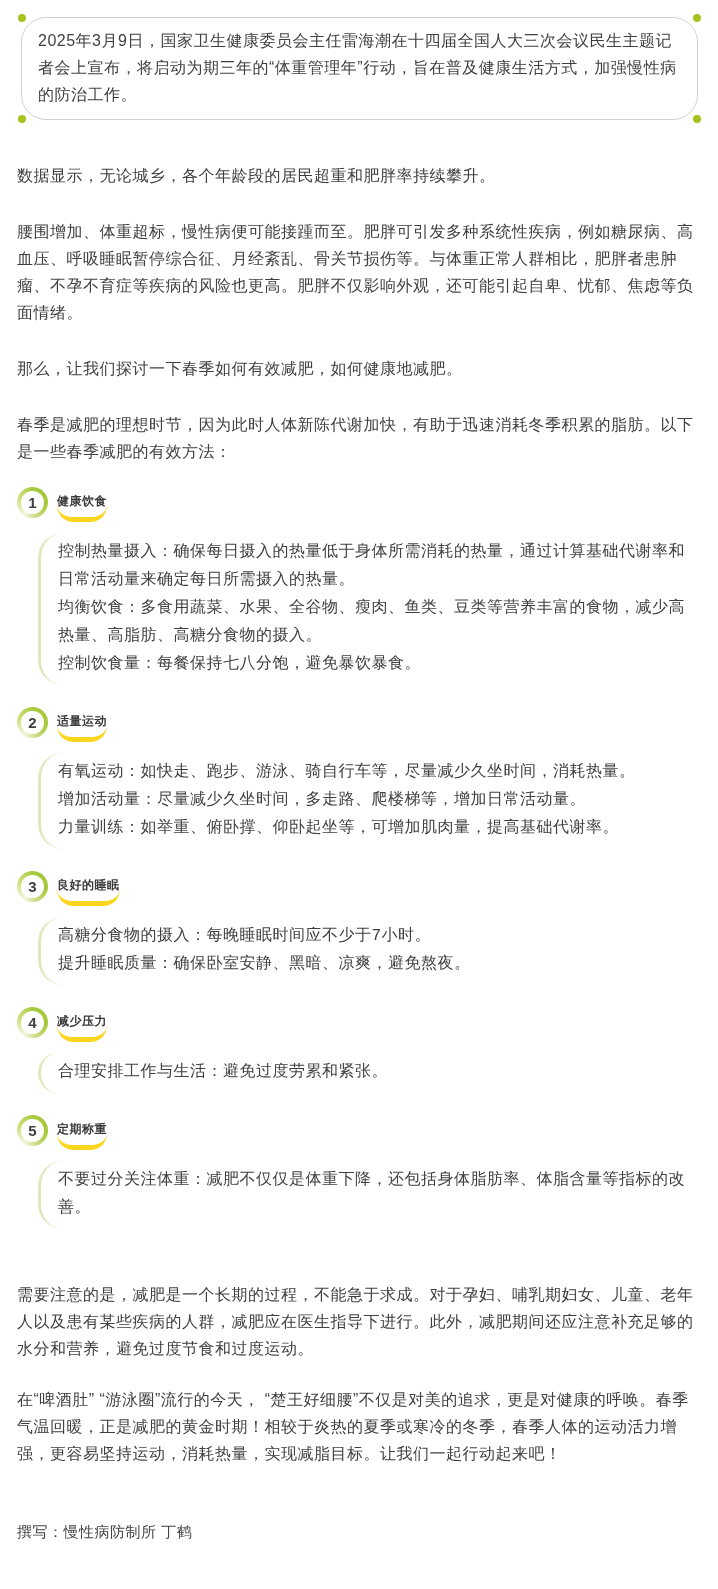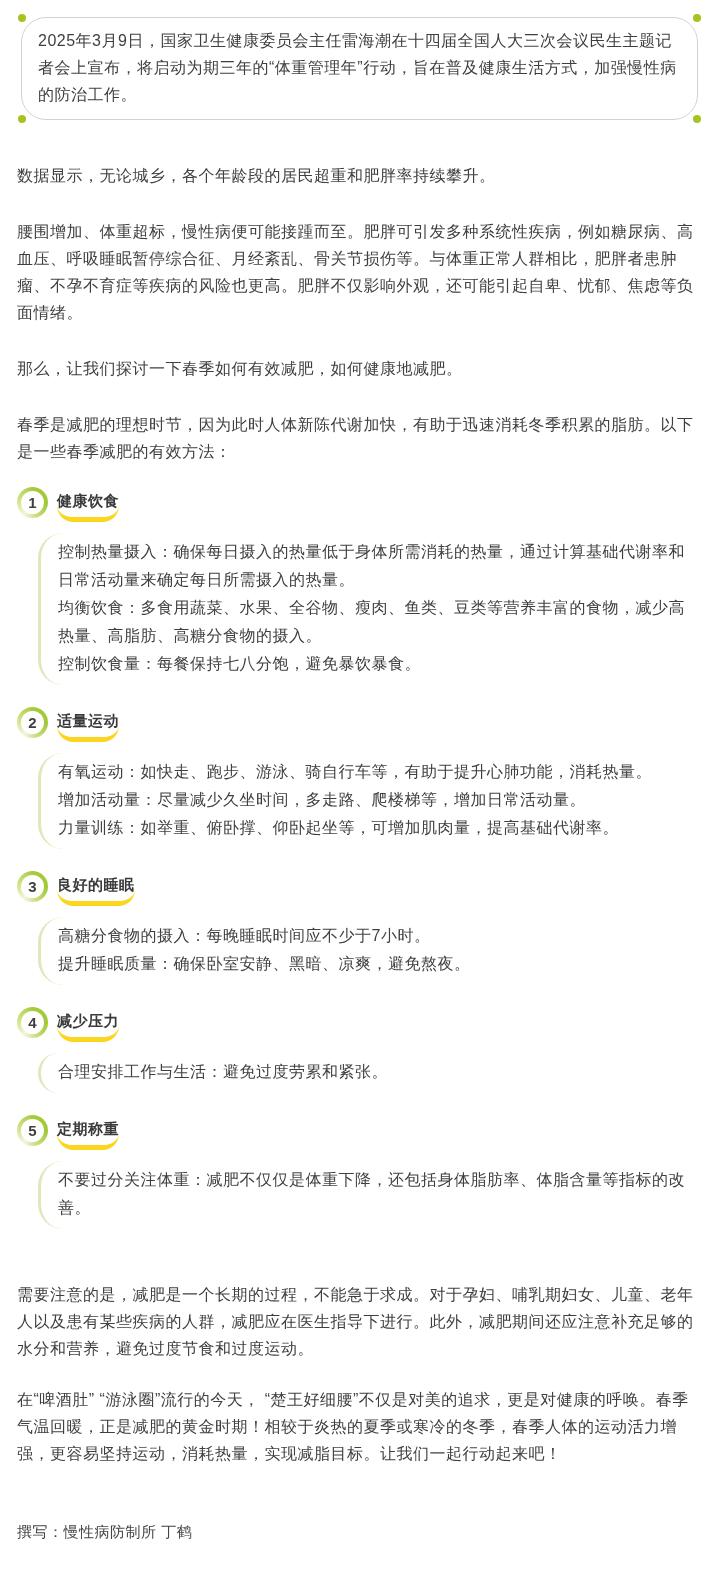--- a/index.html
+++ b/index.html
@@ -66,37 +66,38 @@
     border-radius: 50%;
     display: flex;
     align-items: center;
     justify-content: center;
     font-size: 15px;
     font-weight: bold;
     color: #3f3f3f;
   }
   .section-title {
     display: inline-block;
-    font-size: 15px;
+    font-size: 12px;
     font-weight: bold;
     color: #3a3a3a;
     line-height: 24px;
     margin-top: 2px;
     padding-bottom: 4px;
     border-bottom: 5px solid #fcd51e;
     letter-spacing: 0.5px;
   }
   .section-body {
     margin: 11px 0 0 21px;
     border-left: 3px solid #e0e8bb;
     padding: 5px 0 7px 17px;
   }
   .item {
     line-height: 28px;
     letter-spacing: 0.5px;
+    font-family: Liberation Mono, monospace;
   }
 
   .closing-1 { margin-top: 52px; }
   .closing-2 { margin-top: 24px; }
 
   
   .credits { margin-top: 52px; }
   .credit-line {
     font-size: 15px;
     color: #454545;
@@ -135,21 +136,21 @@
 </section>
 
 <section class="section">
   <div class="section-header">
     <div class="badge">
       <span class="badge-num">2</span>
     </div>
     <h2 class="section-title">适量运动</h2>
   </div>
   <div class="section-body">
-    <p class="item">有氧运动：如快走、跑步、游泳、骑自行车等，有助于提升心肺功能，消耗热量。</p>
+    <p class="item">有氧运动：如快走、跑步、游泳、骑自行车等，尽量减少久坐时间，消耗热量。</p>
     <p class="item">增加活动量：尽量减少久坐时间，多走路、爬楼梯等，增加日常活动量。</p>
     <p class="item">力量训练：如举重、俯卧撑、仰卧起坐等，可增加肌肉量，提高基础代谢率。</p>
   </div>
 </section>
 
 <section class="section">
   <div class="section-header">
     <div class="badge">
       <span class="badge-num">3</span>
     </div>

